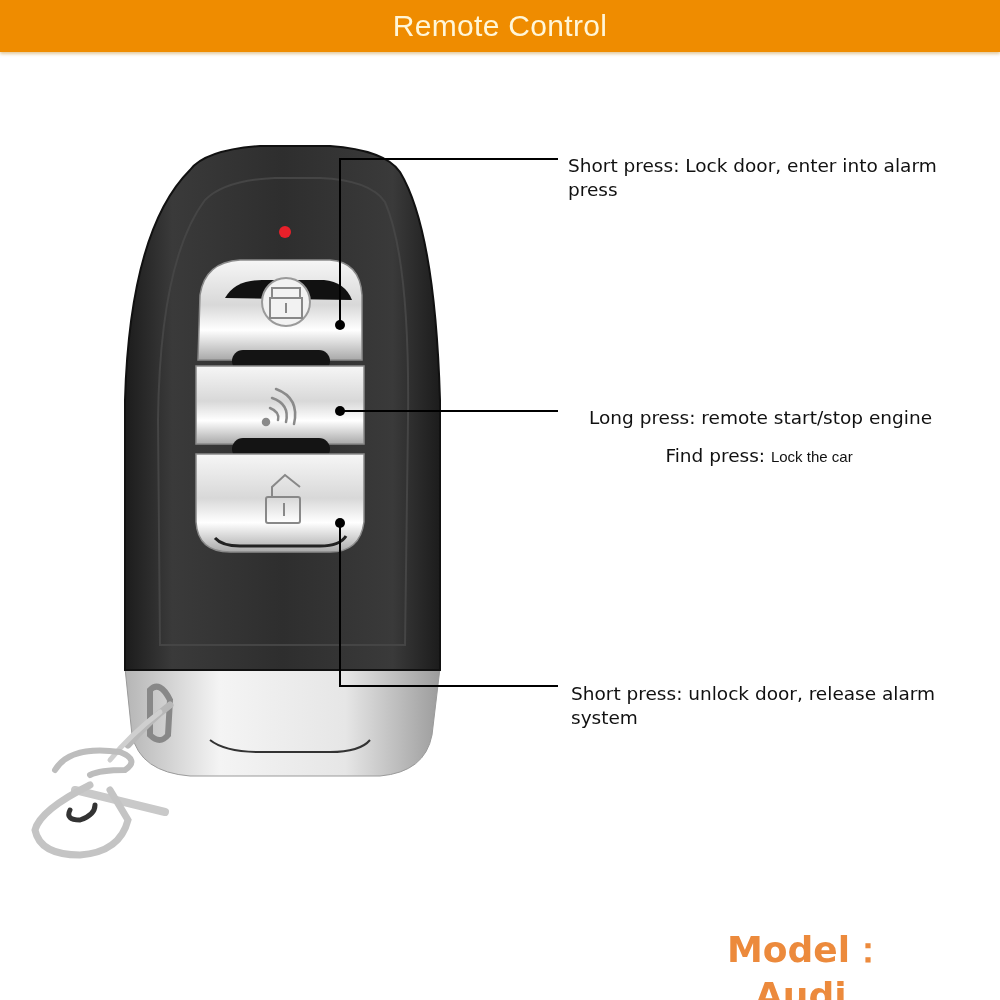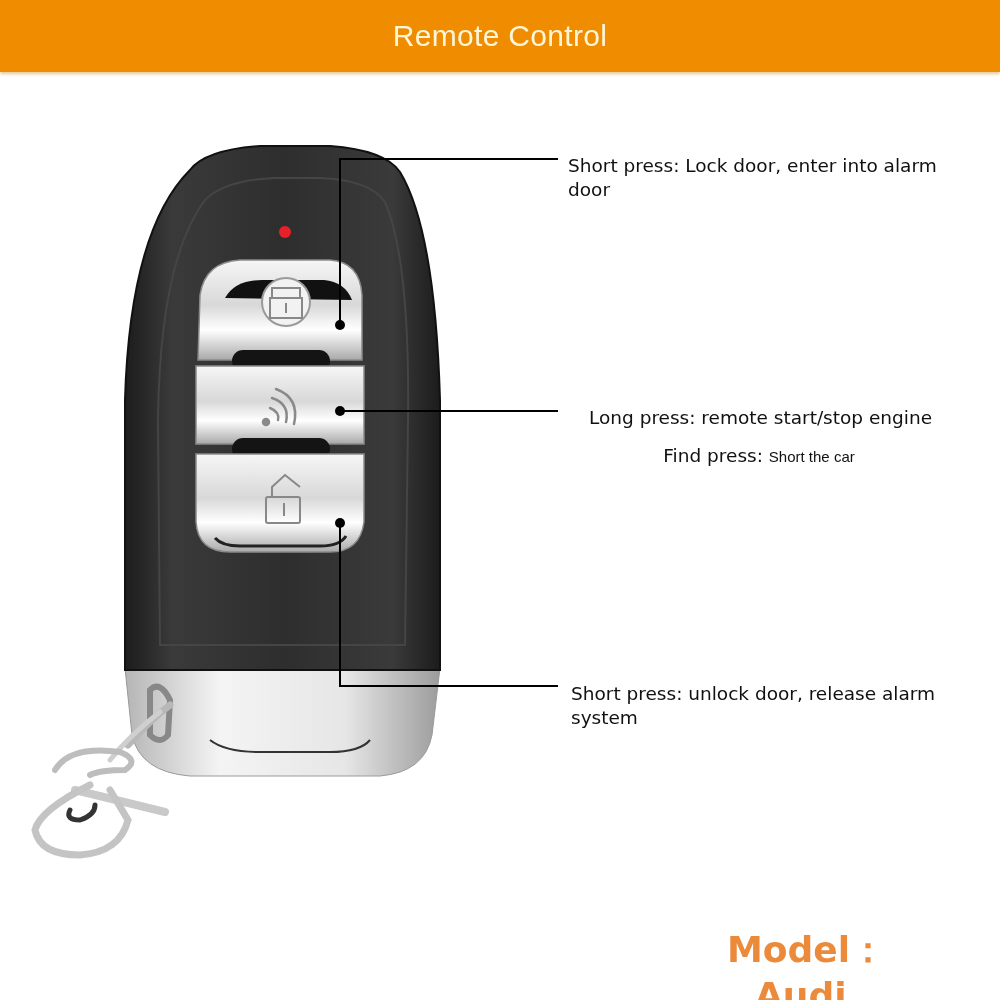--- a/index.html
+++ b/index.html
@@ -1,17 +1,17 @@
 <!DOCTYPE html>
 <html><head>
 <meta charset="utf-8">
 <style>
   html,body{margin:0;padding:0;}
   body{width:1000px;height:1000px;background:#ffffff;position:relative;overflow:hidden;font-family:"DejaVu Sans","Liberation Sans",sans-serif;}
-  .header{position:absolute;left:0;top:0;width:1000px;height:72px;background:#ef8c00;box-shadow:0 2px 3px rgba(200,150,60,0.5);display:flex;align-items:center;justify-content:center;}
+  .header{position:absolute;left:0;top:0;width:1000px;height:52px;background:#ef8c00;box-shadow:0 2px 3px rgba(200,150,60,0.5);display:flex;align-items:center;justify-content:center;}
   .header-title{color:#fff6d8;font-family:"Liberation Sans",sans-serif;font-size:30px;letter-spacing:0.3px;}
   .fob{position:absolute;left:0;top:0;}
   .callout{position:absolute;font-family:"DejaVu Sans",sans-serif;color:#111;font-size:18.5px;line-height:24px;}
   .callout .small{font-family:"Liberation Sans",sans-serif;font-size:15px;}
   .model{position:absolute;left:727px;top:926px;font-family:"DejaVu Sans",sans-serif;font-weight:bold;color:#ec8a3c;}
   .model .lbl{font-size:36px;}
   .model .val{font-size:36px;margin-left:28px;}
 </style>
 </head>
 <body>
@@ -103,28 +103,28 @@
   </g>
   <g fill="#000">
     <circle cx="340" cy="325" r="5"></circle>
     <circle cx="340" cy="411" r="5"></circle>
     <circle cx="340" cy="523" r="5"></circle>
   </g>
 </svg>
 
 <div class="callout" style="left:568px;top:154px;">
   <div>Short press: Lock door, enter into alarm</div>
-  <div>door</div>
+  <div>press</div>
 </div>
 
 <div class="callout" style="left:589px;top:406px;text-align:center;">
   <div>Long press: remote start/stop engine</div>
   <div style="margin-top:14px;margin-left:-3px;">
     <span>Find press:</span>
-    <span class="small">Short the car</span>
+    <span class="small">Lock the car</span>
   </div>
 </div>
 
 <div class="callout" style="left:571px;top:682px;">
   <div>Short press: unlock door, release alarm</div>
   <div>system</div>
 </div>
 
 <div class="model">
   <span class="lbl">Model：</span><span class="val">Audi</span>

